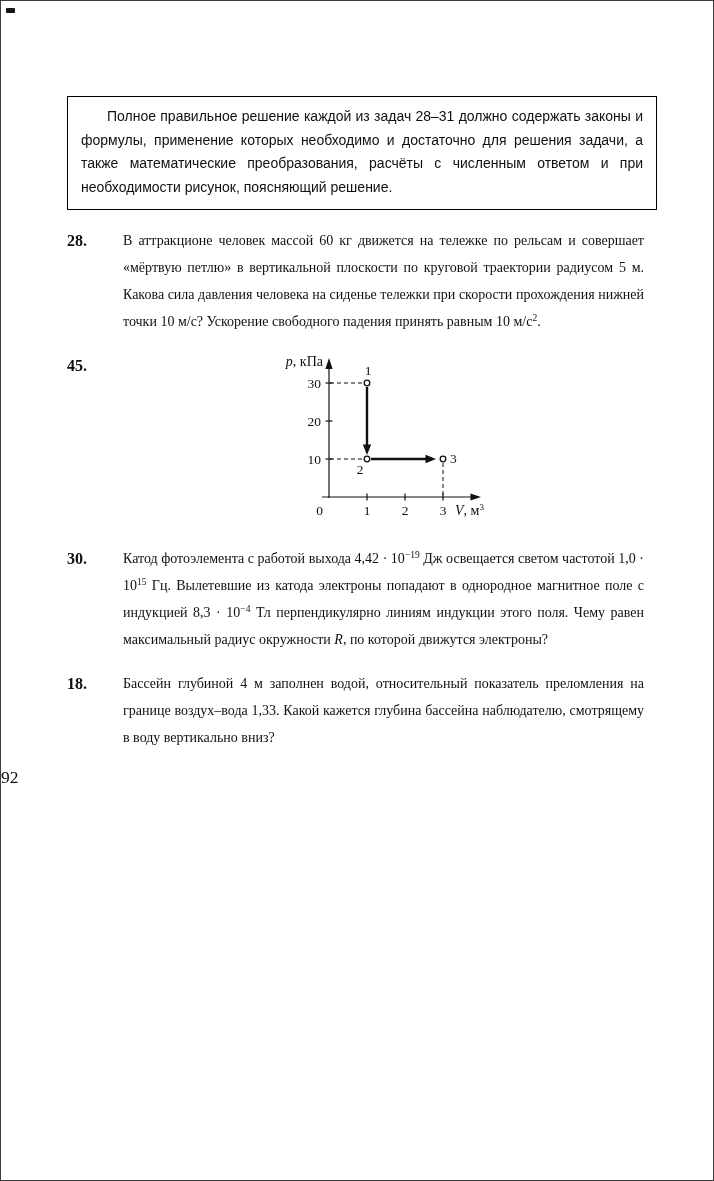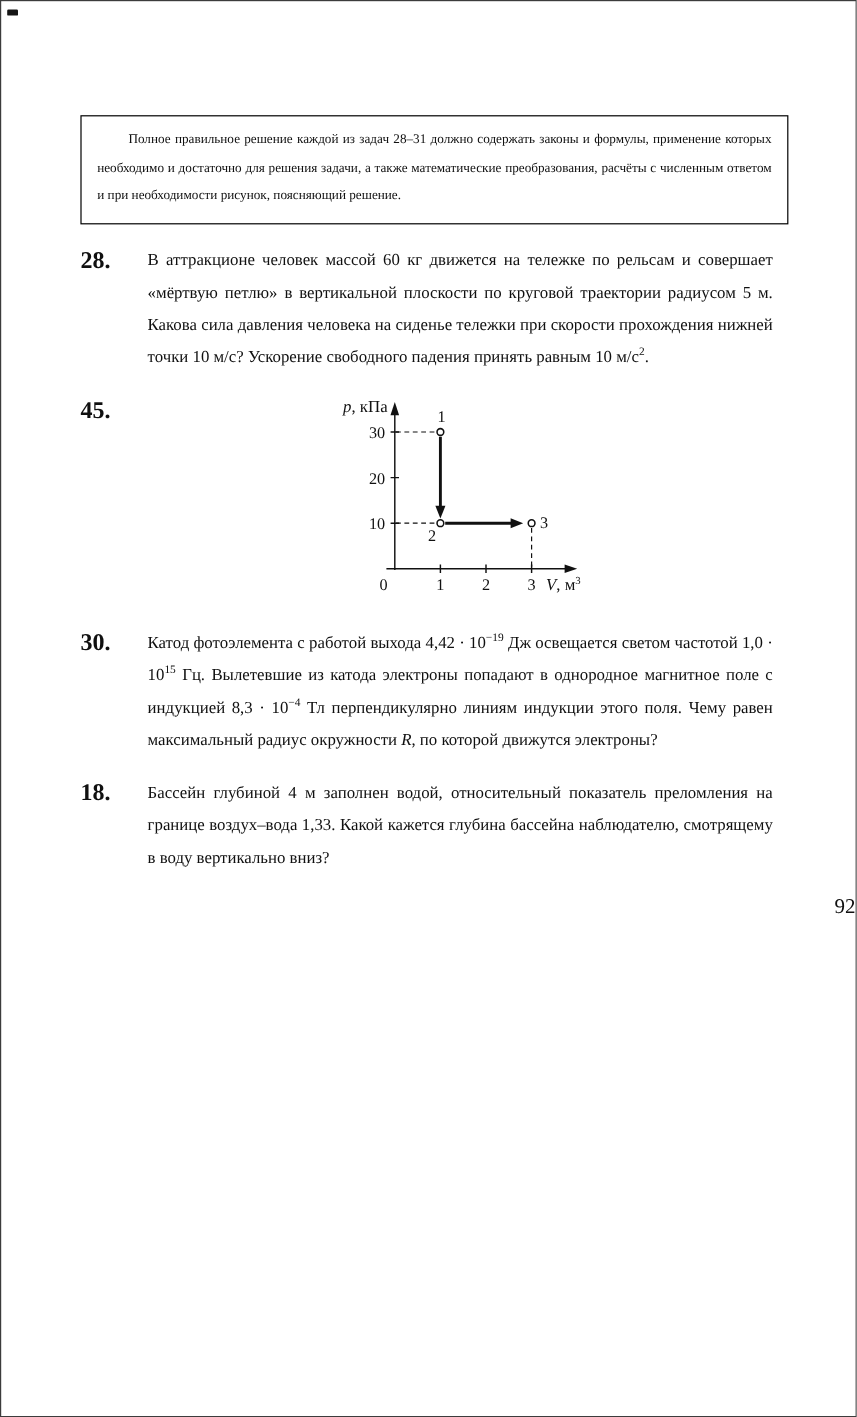--- a/index.html
+++ b/index.html
@@ -17,44 +17,44 @@
     position:absolute; left:5px; top:7px;
     width:9px; height:5px; background:#151515; border-radius:1px;
   }
   .notice {
     margin:95px 58px 0 66px;
     width:590px;
     border:1.6px solid #000;
     padding:8px 13px 10px;
   }
   .notice-text {
-    font-family:Liberation Serif, serif;
-    font-size:11px; line-height:23.5px;
+    font-family:Liberation Sans, sans-serif;
+    font-size:14px; line-height:23.5px;
     text-align:justify;
     text-indent:26px;
   }
   .problem { position:relative; margin:17px 69px 0 66px; }
   .pnum {
     position:absolute; left:0; top:0;
-    font-weight:bold; font-size:20px; line-height:27px;
+    font-weight:bold; font-size:16px; line-height:27px;
   }
   .pbody { margin-left:56px; }
   .ptext { font-size:14px; line-height:27px; text-align:justify; }
   .ptext sup {
     font-size:68%; line-height:0;
     vertical-align:baseline; position:relative; top:-0.55em;
   }
   .ptext i { font-style:italic; }
   .figure { margin:12px 0 2px 150px; width:236px; }
   .figtext text { font-family:"Liberation Serif", serif; font-size:13.5px; }
   .figtext .axlabel { font-size:14px; }
   .pageno {
     margin-top:16px;
     width:100%;
-    text-align:right;
+    text-align:left;
     font-size:17.5px;
   }
 </style>
 </head>
 <body>
 
 <div class="page">
   <span class="scan-mark"></span>
 
   <section class="notice">

